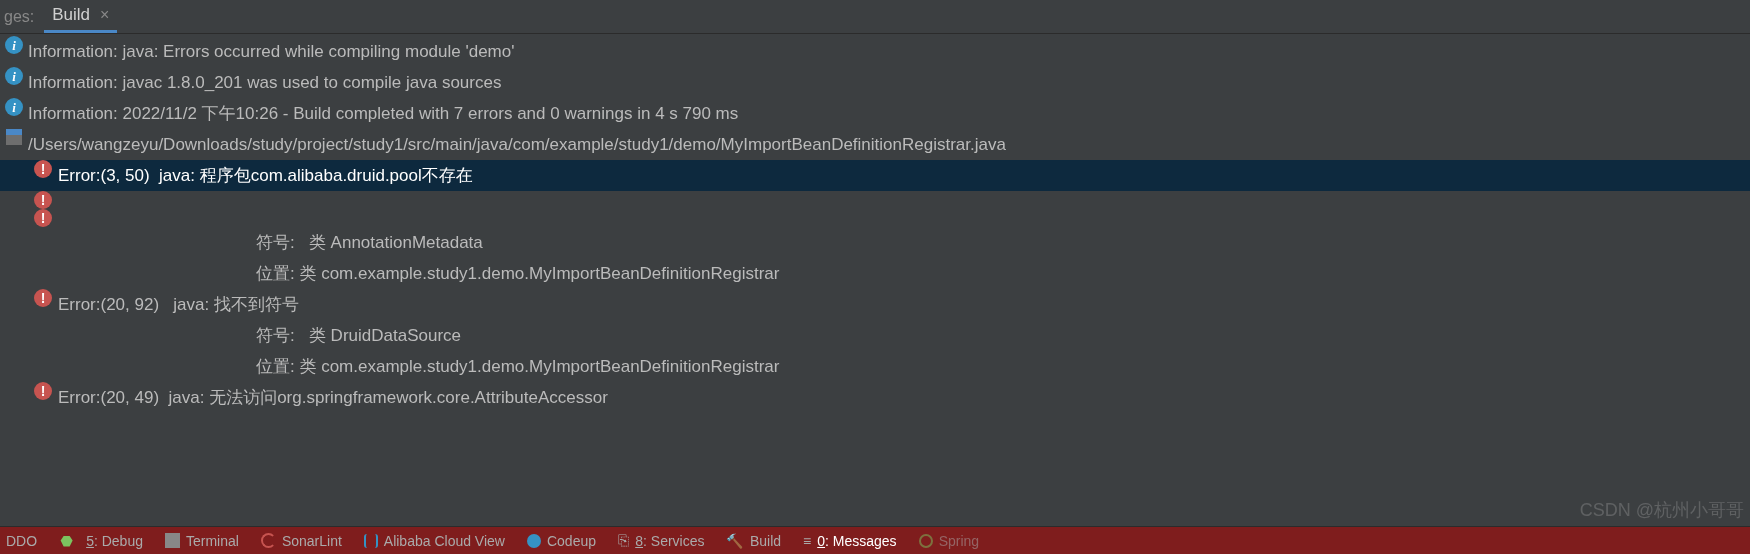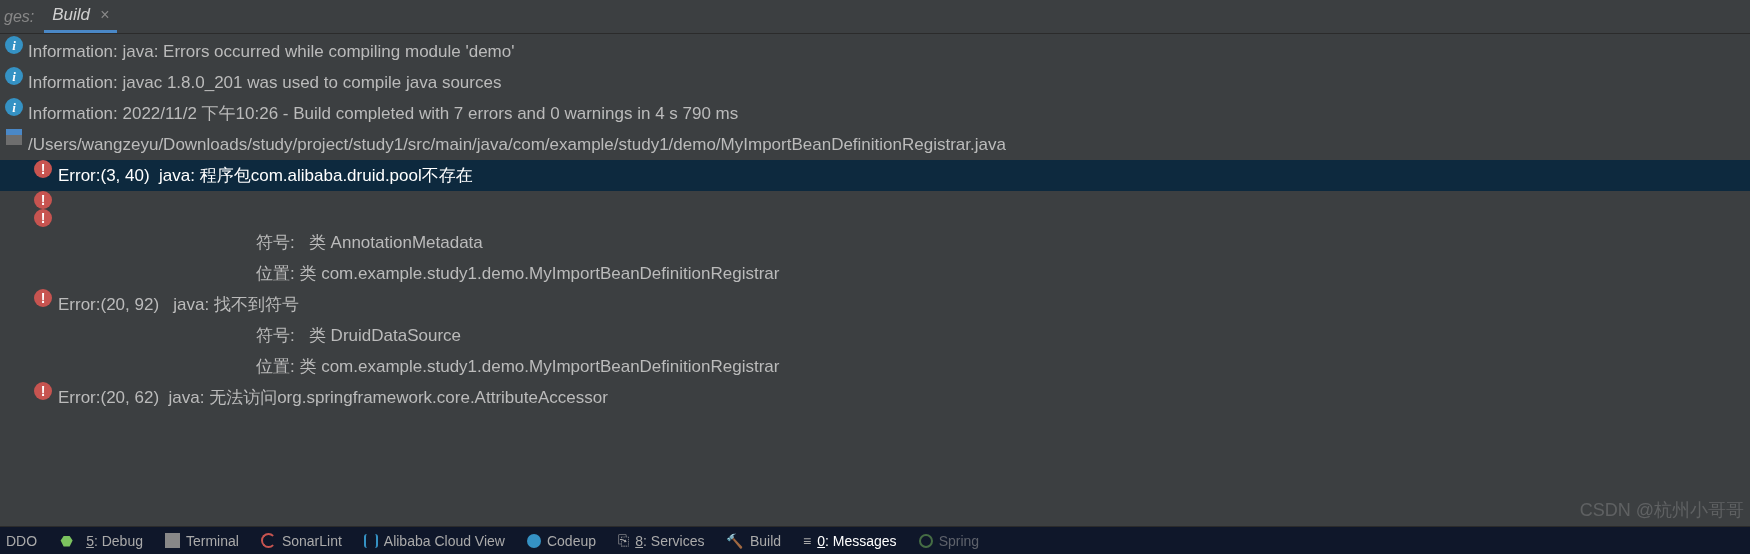--- a/index.html
+++ b/index.html
@@ -12,21 +12,20 @@
     height: 554px;
     overflow: hidden;
     position: relative;
   }
   .top-tabs {
     display: flex;
     align-items: center;
     height: 34px;
     padding-left: 4px;
     border-bottom: 1px solid #2b2b2b;
-    font-style: italic;
   }
   .top-tabs .prefix {
     color: #888;
     font-size: 16px;
     padding-right: 10px;
   }
   .tab {
     display: flex;
     align-items: center;
     height: 32px;
@@ -81,21 +80,21 @@
     display:flex;align-items:center;justify-content:center;
     font-weight:bold;font-size:14px;
   }
   .msg-text { color:#bbbbbb; }
   .row.selected .msg-text { color:#fff; }
 
   .bottom-bar {
     position:absolute;
     bottom:0; left:0; right:0;
     height:28px;
-    background:#0f172a;
+    background:#7f1d1d;
     border-top:1px solid #2b2b2b;
     display:flex;
     align-items:center;
     color:#aaa;
     font-size:14px;
     padding:0 6px;
     gap:22px;
   }
   .bb-item { display:flex; align-items:center; gap:6px; cursor:pointer; }
   .bb-item .ul { text-decoration: underline; }
@@ -124,29 +123,29 @@
     <span>Build</span>
     <span class="tab-close">×</span>
   </div>
 </div>
 
 <div class="messages" id="messages">
     <div class="row"><div class="gutter"><div class="info-icon">i</div></div><span class="msg-text">Information: java: Errors occurred while compiling module 'demo'</span></div>
     <div class="row"><div class="gutter"><div class="info-icon">i</div></div><span class="msg-text">Information: javac 1.8.0_201 was used to compile java sources</span></div>
     <div class="row"><div class="gutter"><div class="info-icon">i</div></div><span class="msg-text">Information: 2022/11/2 下午10:26 - Build completed with 7 errors and 0 warnings in 4 s 790 ms</span></div>
     <div class="row"><div class="gutter"><div class="file-icon"></div></div><span class="msg-text">/Users/wangzeyu/Downloads/study/project/study1/src/main/java/com/example/study1/demo/MyImportBeanDefinitionRegistrar.java</span></div>
-    <div class="row selected"><div class="gutter"></div><div class="indent1"><div class="error-icon">!</div></div><span class="msg-text">Error:(3, 40)  java: 程序包com.alibaba.druid.pool不存在</span></div>
+    <div class="row selected"><div class="gutter"></div><div class="indent1"><div class="error-icon">!</div></div><span class="msg-text">Error:(3, 50)  java: 程序包com.alibaba.druid.pool不存在</span></div>
     <div class="row"><div class="gutter"></div><div class="indent1"><div class="error-icon">!</div></div></div>
     <div class="row"><div class="gutter"></div><div class="indent1"><div class="error-icon">!</div></div></div>
     <div class="row"><div class="gutter"></div><div class="indent2"></div><span class="msg-text">符号:   类 AnnotationMetadata</span></div>
     <div class="row"><div class="gutter"></div><div class="indent2"></div><span class="msg-text">位置: 类 com.example.study1.demo.MyImportBeanDefinitionRegistrar</span></div>
     <div class="row"><div class="gutter"></div><div class="indent1"><div class="error-icon">!</div></div><span class="msg-text">Error:(20, 92)   java: 找不到符号</span></div>
     <div class="row"><div class="gutter"></div><div class="indent2"></div><span class="msg-text">符号:   类 DruidDataSource</span></div>
     <div class="row"><div class="gutter"></div><div class="indent2"></div><span class="msg-text">位置: 类 com.example.study1.demo.MyImportBeanDefinitionRegistrar</span></div>
-    <div class="row"><div class="gutter"></div><div class="indent1"><div class="error-icon">!</div></div><span class="msg-text">Error:(20, 62)  java: 无法访问org.springframework.core.AttributeAccessor</span></div>
+    <div class="row"><div class="gutter"></div><div class="indent1"><div class="error-icon">!</div></div><span class="msg-text">Error:(20, 49)  java: 无法访问org.springframework.core.AttributeAccessor</span></div>
   </div>
 
 <div class="watermark">CSDN @杭州小哥哥</div>
 
 <div class="bottom-bar">
   <div class="bb-item">
     <span>DDO</span>
   </div>
   <div class="bb-item">
     <span class="ico ico-bug"></span>

